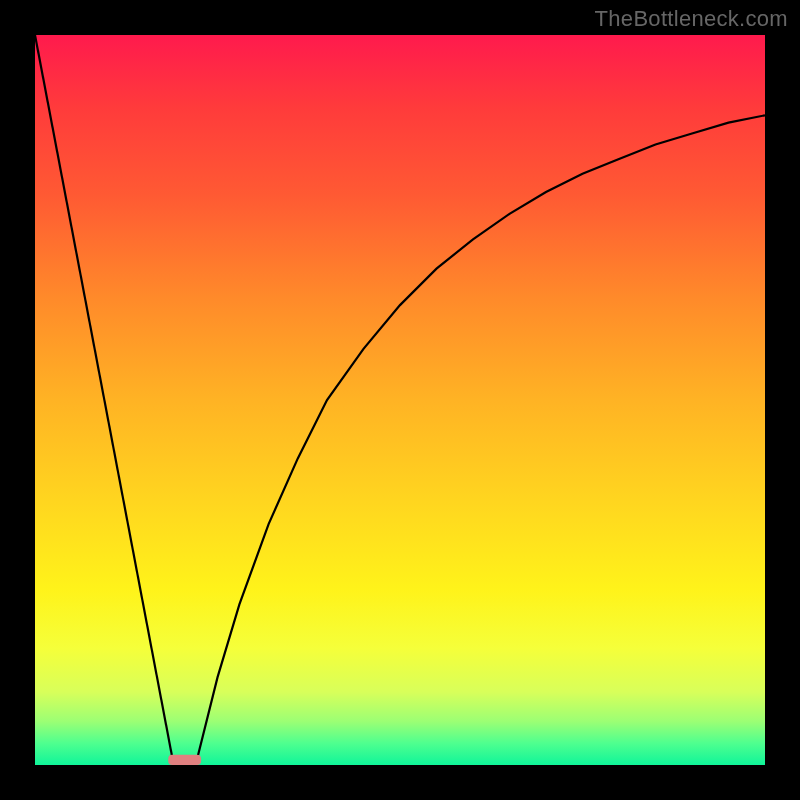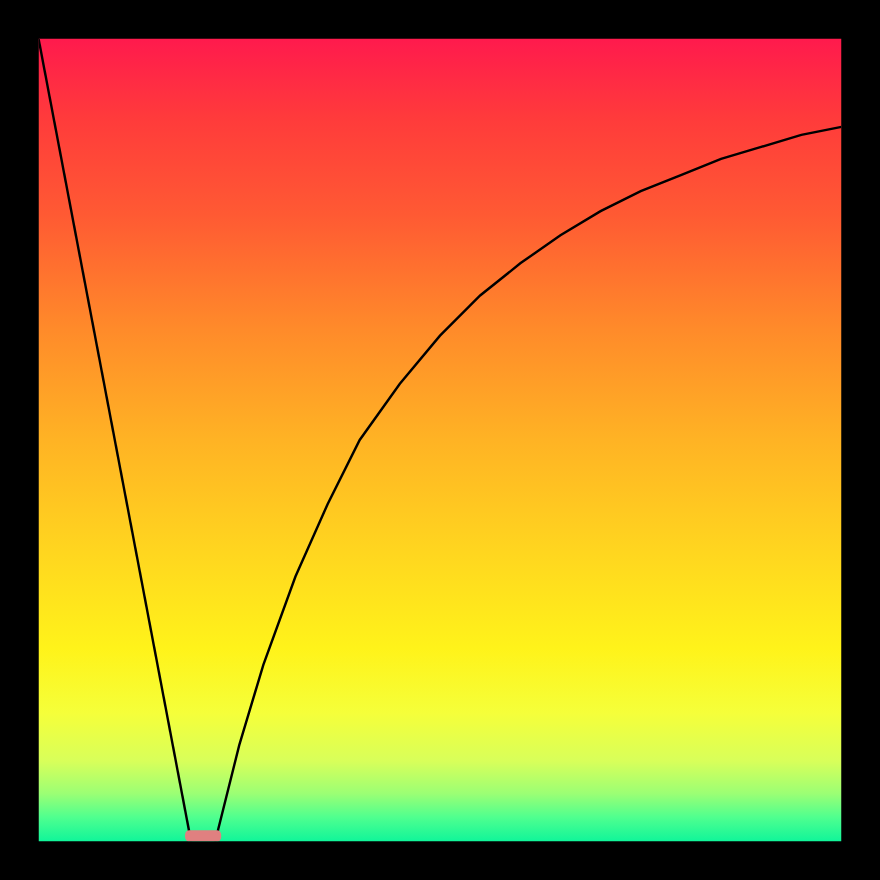--- a/index.html
+++ b/index.html
@@ -59,20 +59,21 @@
     font-size: 22px;
     font-weight: 500;
     letter-spacing: 0.3px;
     user-select: none;
   }
 </style>
 </head>
 <body>
 
 <div class="frame">
+  <div class="watermark">TheBottleneck.com</div>
 
   <div class="plot-area">
     <div class="gradient-bg"></div>
 
     <svg class="curve-svg" viewBox="0 0 730 730" preserveAspectRatio="none">
       <path id="left-line" fill="none" stroke="#000" stroke-width="2.2" d="M0.00 0.00 L138.70 730.00"></path>
       <path id="right-curve" fill="none" stroke="#000" stroke-width="2.2" d="M160.60 730.00 L182.50 642.40 L204.40 569.40 L233.60 489.10 L262.80 423.40 L292.00 365.00 L328.50 313.90 L365.00 270.10 L401.50 233.60 L438.00 204.40 L474.50 178.85 L511.00 156.95 L547.50 138.70 L584.00 124.10 L620.50 109.50 L657.00 98.55 L693.50 87.60 L730.00 80.30"></path>
       <rect id="marker-rect" rx="4" ry="4" x="133.22" y="719.78" width="32.85" height="10.22" fill="#e08080"></rect>
     </svg>
   </div>

